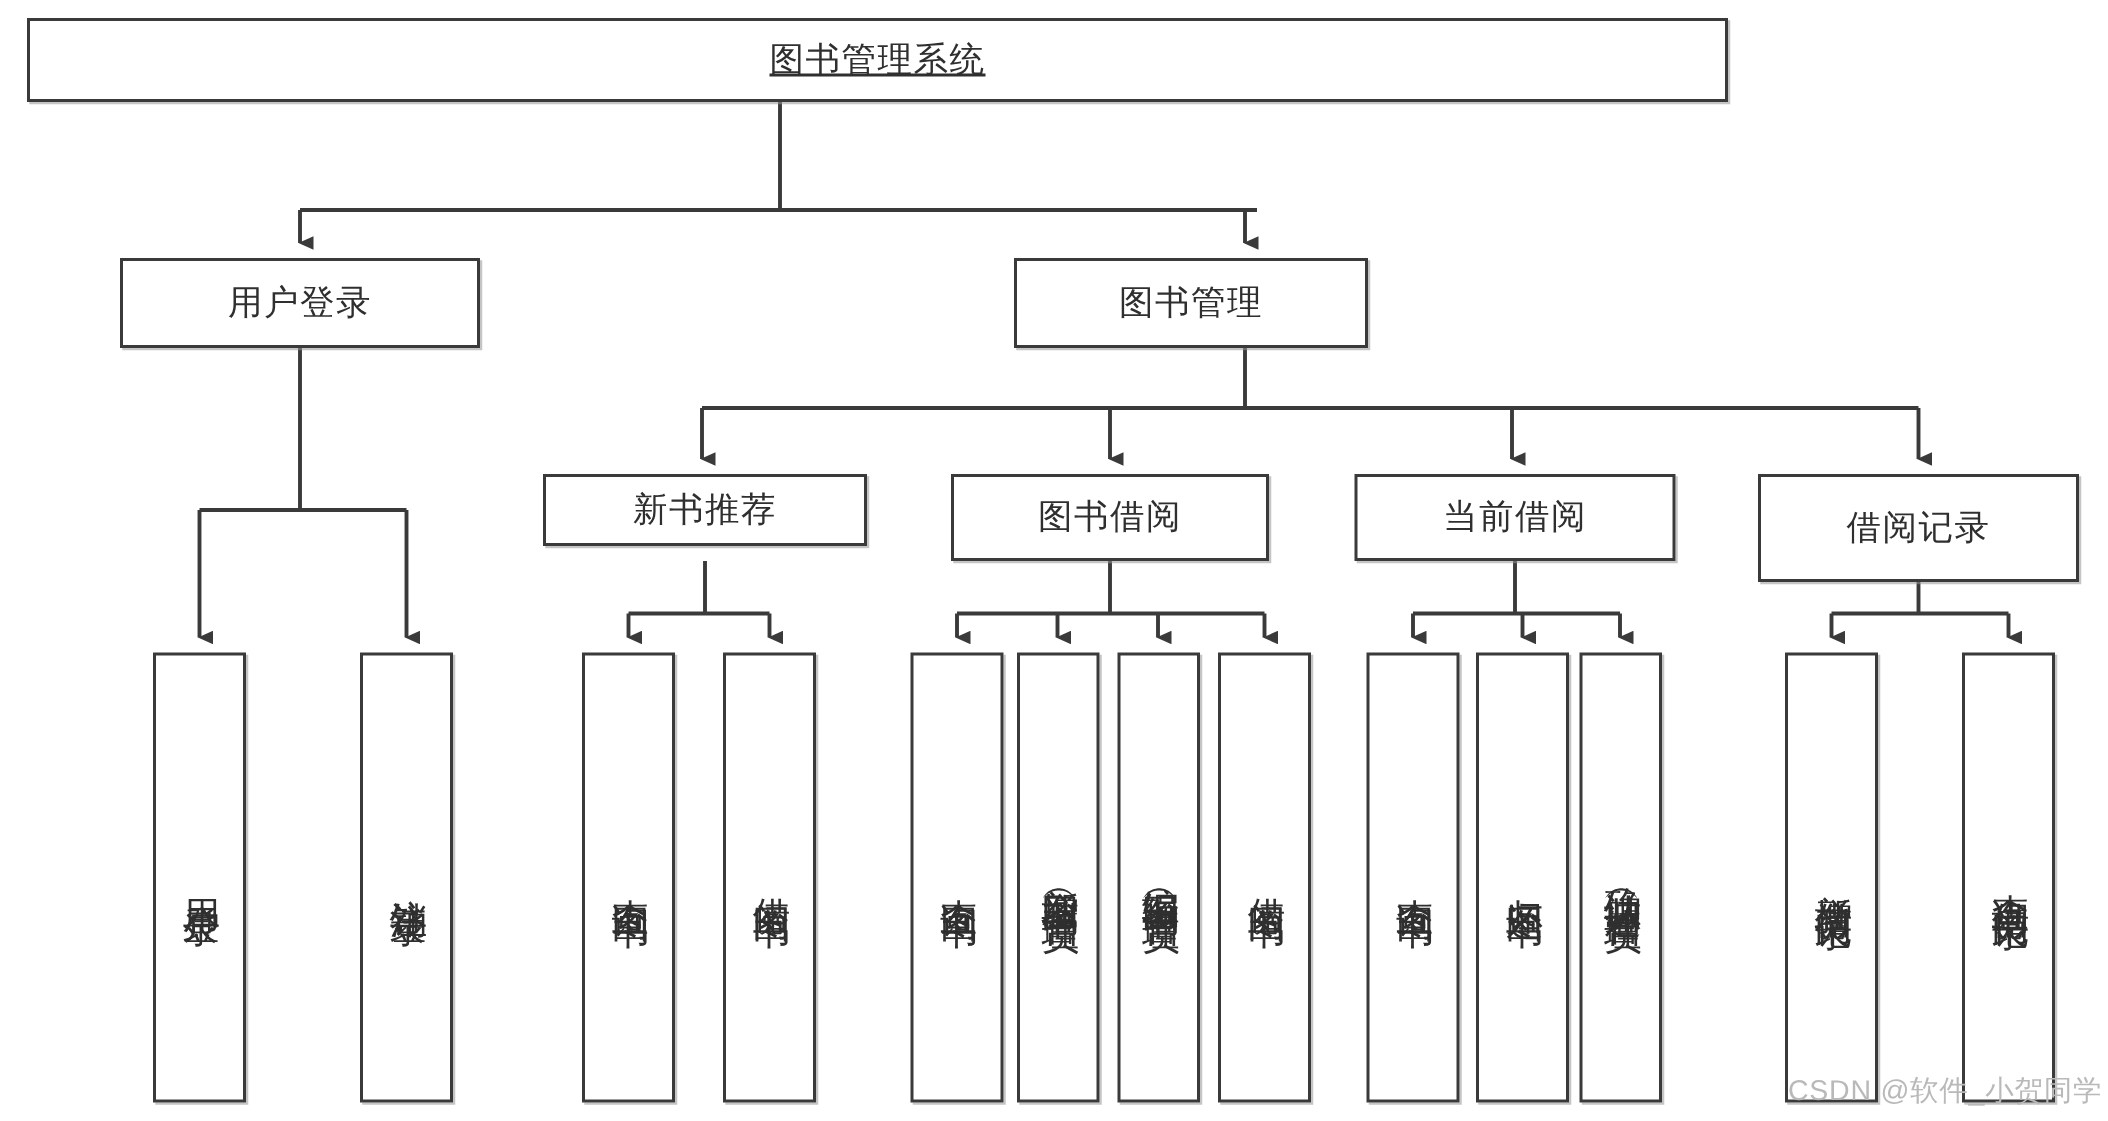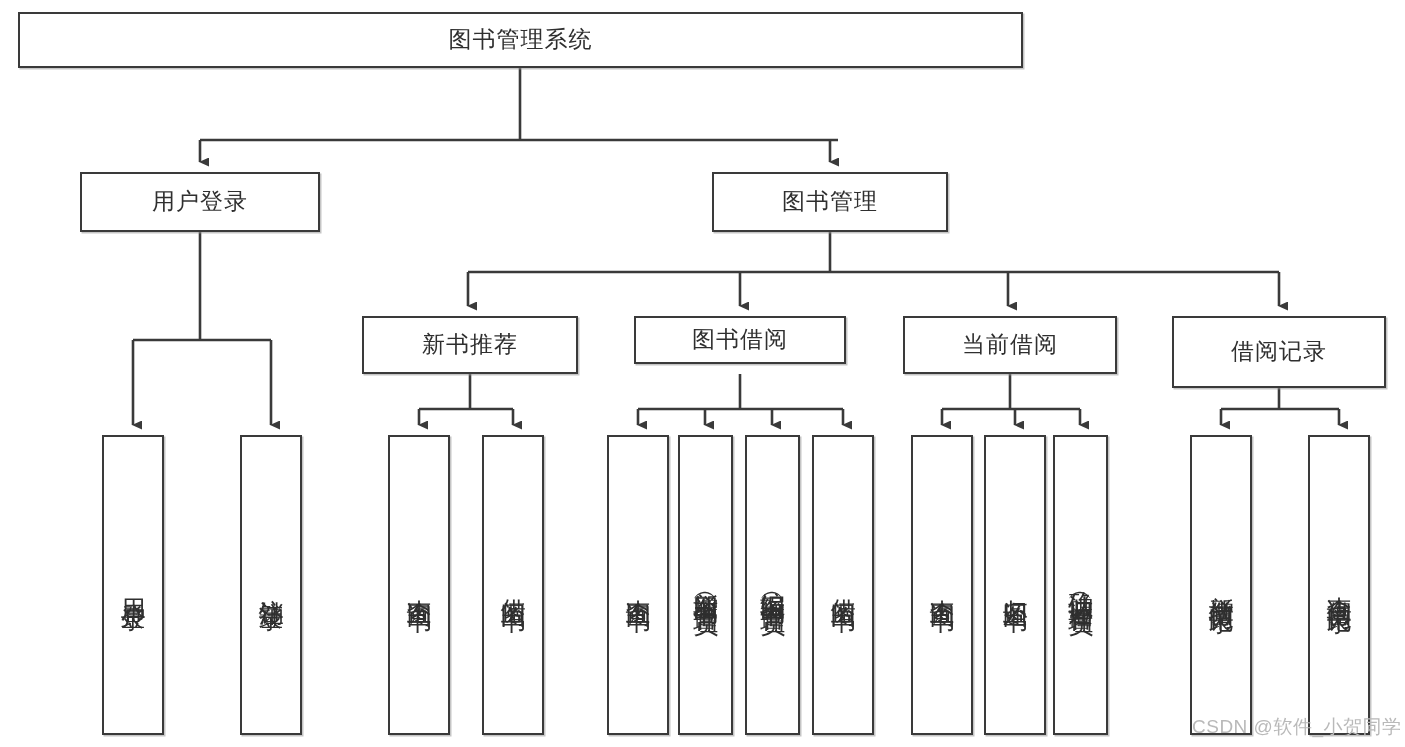--- a/index.html
+++ b/index.html
@@ -117,27 +117,27 @@
       <path d="M1015,409 L1015,425" marker-end="url(#arrowhead)"></path>
       <path d="M1080,409 L1080,425" marker-end="url(#arrowhead)"></path>
 
       <path d="M1279,374 L1279,409"></path>
       <path d="M1221,409 L1339,409"></path>
       <path d="M1221,409 L1221,425" marker-end="url(#arrowhead)"></path>
       <path d="M1339,409 L1339,425" marker-end="url(#arrowhead)"></path>
     </g>
   </svg>
 
-  <div class="node horiz" id="node-title" style="left: 18px; top: 12px; width: 1005px; height: 56px;">图书管理系统</div>
+  <div class="node horiz" id="node-title" style="left: 18px; top: 12px; width: 1134px; height: 56px; text-decoration: underline;">图书管理系统</div>
 
   <div class="node horiz" id="node-l2-0" style="left: 80px; top: 172px; width: 240px; height: 60px;">用户登录</div>
-  <div class="node horiz" id="node-l2-1" style="left: 712px; top: 172px; width: 236px; height: 60px;">图书管理</div>
+  <div class="node horiz" id="node-l2-1" style="left: 676px; top: 172px; width: 236px; height: 60px;">图书管理</div>
 
-  <div class="node horiz" id="node-l3-0" style="left: 362px; top: 316px; width: 216px; height: 58px;">新书推荐</div>
-  <div class="node horiz" id="node-l3-1" style="left: 634px; top: 316px; width: 212px; height: 48px;">图书借阅</div>
+  <div class="node horiz" id="node-l3-0" style="left: 362px; top: 316px; width: 216px; height: 48px;">新书推荐</div>
+  <div class="node horiz" id="node-l3-1" style="left: 634px; top: 316px; width: 212px; height: 58px;">图书借阅</div>
   <div class="node horiz" id="node-l3-2" style="left: 903px; top: 316px; width: 214px; height: 58px; text-align: center;">当前借阅</div>
   <div class="node horiz" id="node-l3-3" style="left: 1172px; top: 316px; width: 214px; height: 72px;">借阅记录</div>
 
   <div class="node vert" id="node-leaf-0" style="left: 102px; top: 435px; width: 62px; height: 300px;">
     <span class="vtext">用户登录</span>
   </div>
   <div class="node vert" id="node-leaf-1" style="left: 240px; top: 435px; width: 62px; height: 300px;">
     <span class="vtext">注销登录</span>
   </div>
   <div class="node vert" id="node-leaf-2" style="left: 388px; top: 435px; width: 62px; height: 300px;">

